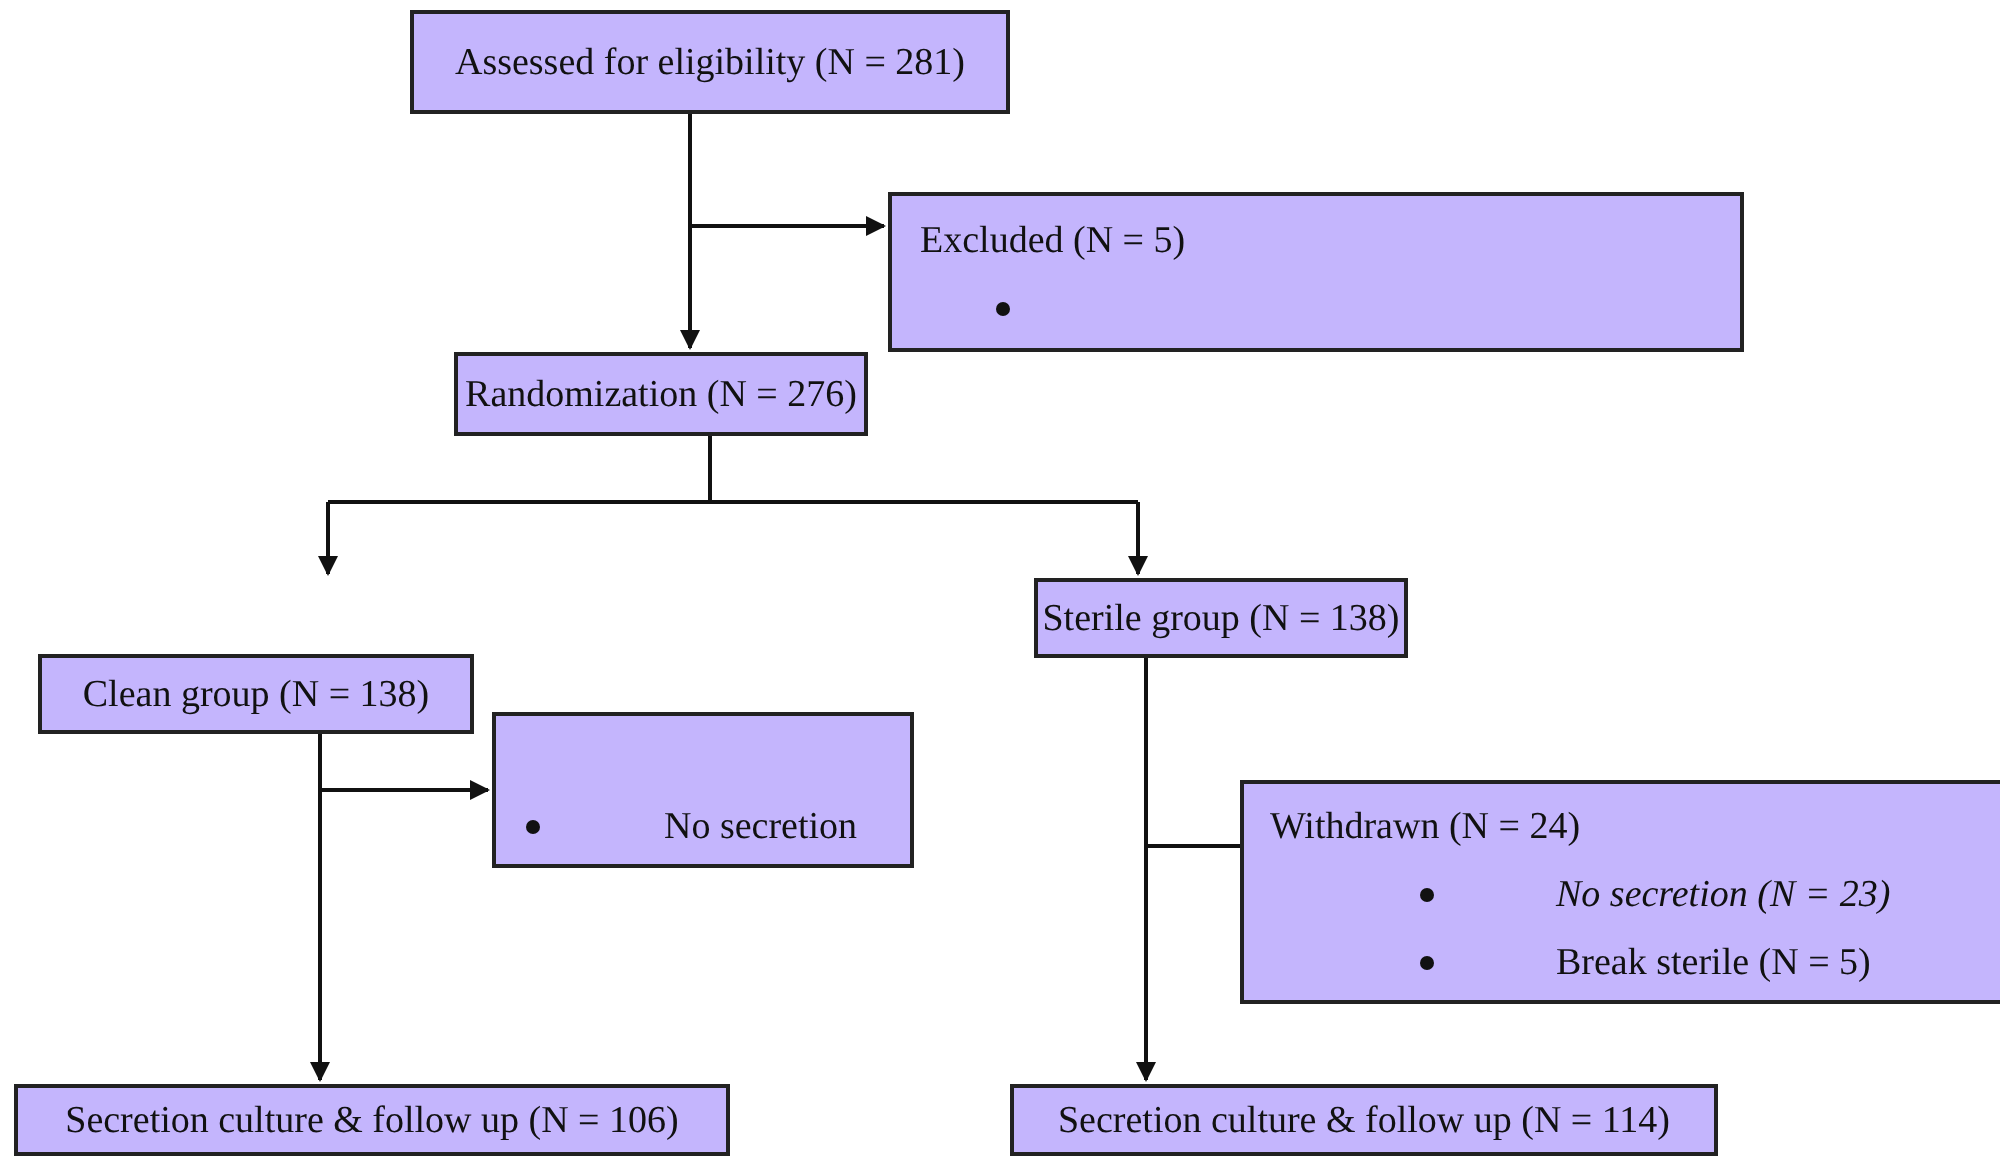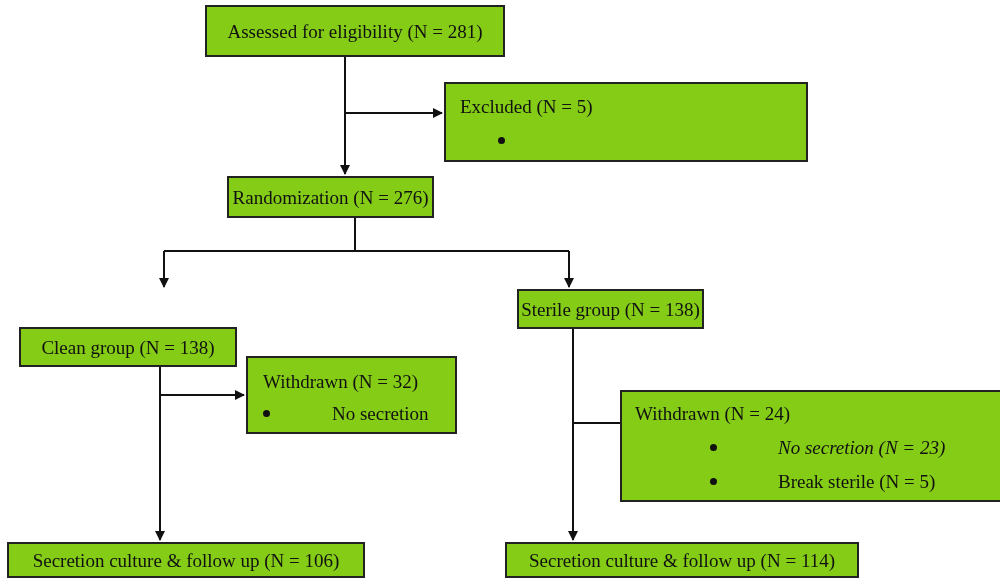--- a/index.html
+++ b/index.html
@@ -1,18 +1,18 @@
 <!DOCTYPE html>
 <html><head>
 <meta charset="utf-8">
 <style>
   html, body { margin: 0; padding: 0; background: #ffffff; }
   body { width: 1000px; height: 582px; position: relative; overflow: hidden;
          font-family: "Liberation Serif", serif; color: #111; }
-  .box { position: absolute; border: 2px solid #222; background: #84cc16; box-sizing: border-box;
+  .box { position: absolute; border: 2px solid #222; background: #c4b5fd; box-sizing: border-box;
          font-size: 19px; line-height: 1; }
   .box .title { position: absolute; white-space: nowrap; }
   .center { display: flex; align-items: center; justify-content: center; white-space: nowrap; }
   .bullet-row { position: absolute; white-space: nowrap; }
   .dot { position: absolute; width: 7px; height: 7px; border-radius: 50%; background: #111; }
   svg#lines { position: absolute; left: 0; top: 0; }
 </style>
 </head>
 <body>
 
@@ -38,39 +38,38 @@
 
     <line x1="573" y1="328" x2="573" y2="540" marker-end="url(#arr)"></line>
     <line x1="573" y1="423" x2="645" y2="423" marker-end="url(#arr)"></line>
   </g>
 </svg>
 
 <div class="box center" style="left:205px; top:5px; width:300px; height:52px;">
   <span>Assessed for eligibility (N = 281)</span>
 </div>
 
-<div class="box" style="left:444px; top:82px; width:364px; height:80px;text-decoration:underline;">
+<div class="box" style="left:444px; top:96px; width:428px; height:80px;text-decoration:underline;">
   <span class="title" style="left:14px; top:13px;">Excluded (N = 5)</span>
   <span class="dot" style="left:52px; top:53px;"></span>
 </div>
 
 <div class="box center" style="left:227px; top:176px; width:207px; height:42px;">
   <span>Randomization (N = 276)</span>
 </div>
 
 <div class="box center" style="left:19px; top:289px; width:218px; height:40px;margin-top:38px;">
   <span>Clean group (N = 138)</span>
 </div>
 
 <div class="box center" style="left:517px; top:289px; width:187px; height:40px;">
   <span>Sterile group (N = 138)</span>
 </div>
 
 <div class="box" style="left:246px; top:356px; width:211px; height:78px;">
-  <span class="title" style="left:15px; top:14px;">Withdrawn (N = 32)</span>
   <span class="dot" style="left:15px; top:52px;"></span>
   <span class="bullet-row" style="left:84px; top:46px;">No secretion</span>
 </div>
 
 <div class="box" style="left:620px; top:390px; width:388px; height:112px;">
   <span class="title" style="left:13px; top:12px;">Withdrawn (N = 24)</span>
   <span class="dot" style="left:88px; top:52px;"></span>
   <span class="bullet-row" style="left:156px; top:46px;font-style:italic;">No secretion (N = 23)</span>
   <span class="dot" style="left:88px; top:86px;"></span>
   <span class="bullet-row" style="left:156px; top:80px;">Break sterile (N = 5)</span>

